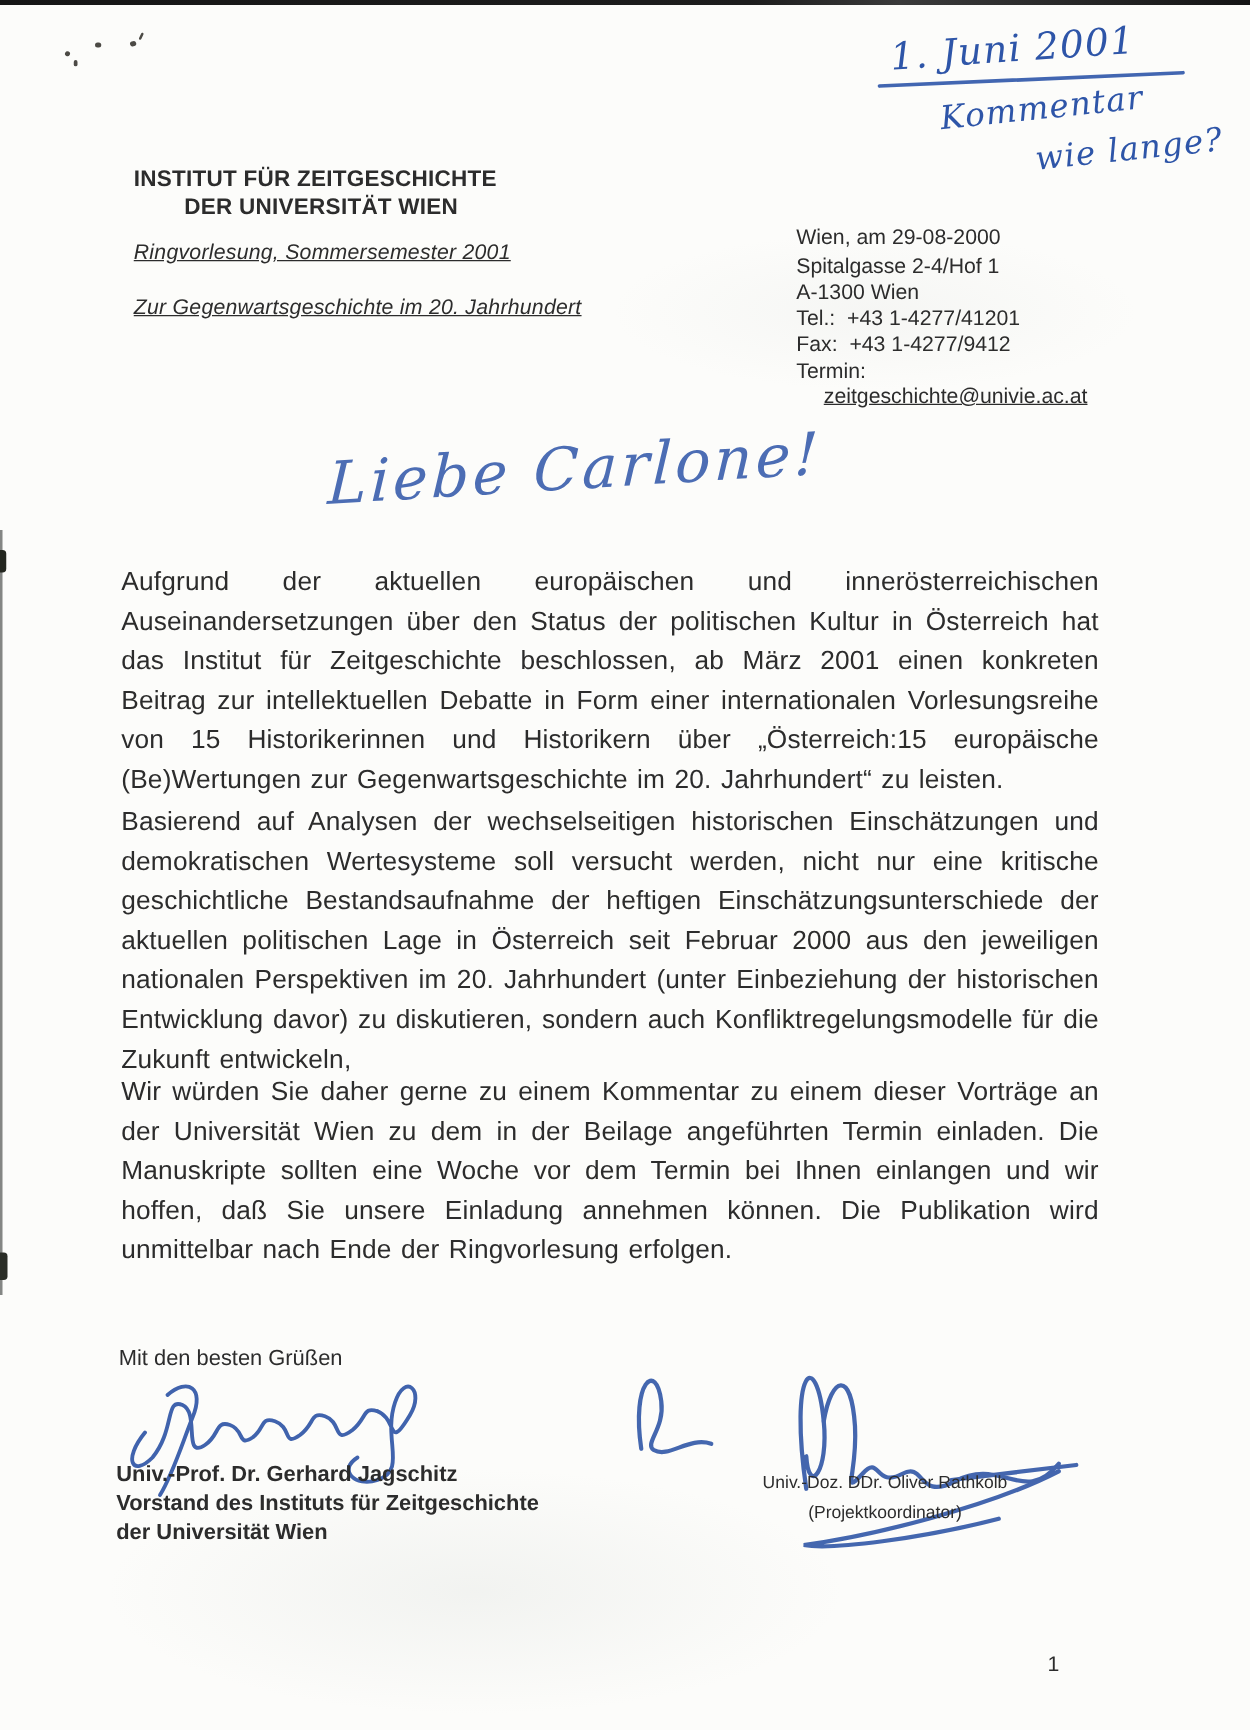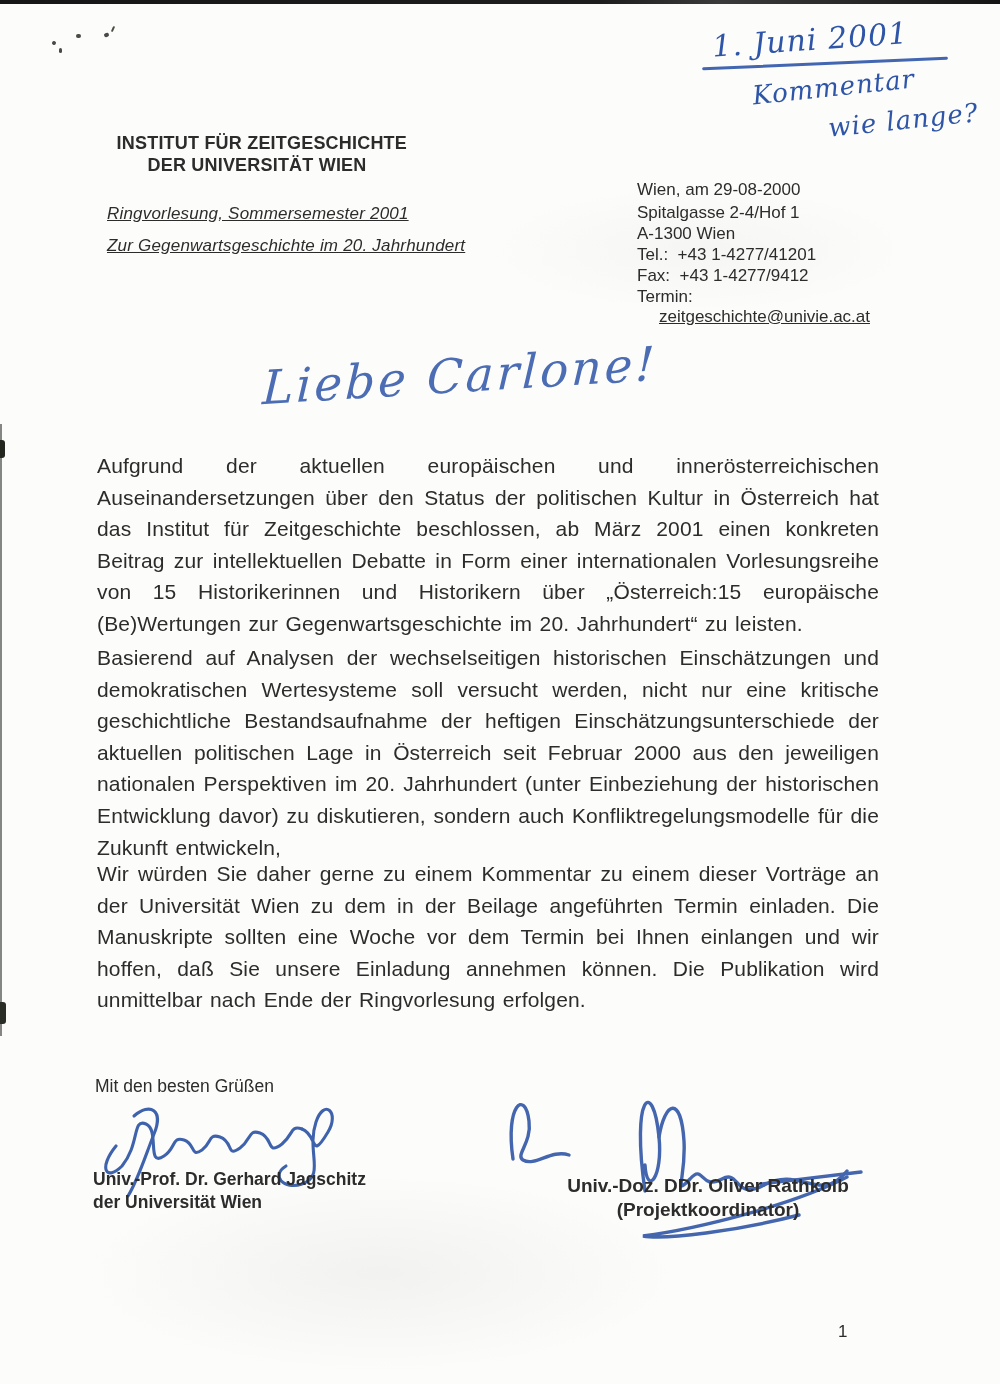--- a/index.html
+++ b/index.html
@@ -22,21 +22,21 @@
   .speck { background:#4c4a45; border-radius:2px; }
   
   .inst { left:107px; width:300px; font-weight:bold; font-size:18px; line-height:22px; letter-spacing:.2px; }
   .subject-line { left:107px; font-style:italic; font-size:17px; text-decoration:underline; letter-spacing:.2px; }
   .contact-line { left:637px; font-size:17px; white-space:pre-wrap; }
   .email { text-decoration:underline;margin-left:22px; }
   .para { left:97px; width:782px; text-align:justify; font-size:21px; line-height:31.6px;
           letter-spacing:.15px; word-spacing:1.5px; }
   .plain { font-size:17.5px; }
   .names { line-height:23px; font-size:17.5px;font-weight:bold; }
-  .names-right { width:300px; text-align:center; line-height:23.5px; font-size:19px;font-weight:bold; }
+  .names-right { width:300px; text-align:center; line-height:23.5px; font-size:14px; }
   
   .hw { font-family:"DejaVu Serif", serif; font-style:italic; color:#2e55a8; }
   .hw-date { left:712px; top:22px; font-size:30px; transform:rotate(-4deg); letter-spacing:1px; }
   .hw-dateline { left:702px; top:62px; width:246px; height:3px; background:#2e55a8;
                  transform:rotate(-2.5deg); border-radius:2px; opacity:.9; }
   .hw-c1 { left:752px; top:72px; font-size:26px; transform:rotate(-6deg); letter-spacing:1px; }
   .hw-c2 { left:828px; top:105px; font-size:26px; transform:rotate(-6deg); letter-spacing:1px; }
   .hw-salutation { left:262px; top:348px; font-size:47px; transform:rotate(-3.5deg) skewX(-6deg);
                    letter-spacing:3px; opacity:.85; }
   .sig svg { display:block; }
@@ -55,24 +55,24 @@
   <div class="abs speck" style="left:59px;top:48px;width:3px;height:5px"></div>
   <div class="abs speck" style="left:76px;top:34px;width:5px;height:4px"></div>
   <div class="abs speck" style="left:104px;top:33px;width:5px;height:4px;transform:rotate(-20deg)"></div>
   <div class="abs speck" style="left:112px;top:26px;width:2px;height:6px;transform:rotate(25deg)"></div>
 
   <div class="abs hw hw-date">1. Juni 2001</div>
   <div class="abs hw-dateline"></div>
   <div class="abs hw hw-c1">Kommentar</div>
   <div class="abs hw hw-c2">wie lange?</div>
 
-  <div class="abs inst" style="top:132px; text-align:right;">INSTITUT FÜR ZEITGESCHICHTE</div>
+  <div class="abs inst" style="top:132px; text-align:left;">INSTITUT FÜR ZEITGESCHICHTE</div>
   <div class="abs inst" style="top:154px; text-align:center;">DER UNIVERSITÄT WIEN</div>
 
-  <div class="abs subject-line" style="top:204px">Ringvorlesung, Sommersemester 2001</div>
+  <div class="abs subject-line" style="top:192px">Ringvorlesung, Sommersemester 2001</div>
   <div class="abs subject-line" style="top:236px">Zur Gegenwartsgeschichte im 20. Jahrhundert</div>
 
   <div class="abs contact-line" style="top:180px">Wien, am 29-08-2000</div>
   <div class="abs contact-line" style="top:203px">Spitalgasse 2-4/Hof 1</div>
   <div class="abs contact-line" style="top:224px">A-1300 Wien</div>
   <div class="abs contact-line" style="top:245px">Tel.:  +43 1-4277/41201</div>
   <div class="abs contact-line" style="top:266px">Fax:  +43 1-4277/9412</div>
   <div class="abs contact-line" style="top:287px">Termin:</div>
   <div class="abs contact-line email" style="top:307px">zeitgeschichte@univie.ac.at</div>
 
@@ -89,20 +89,21 @@
       <g fill="none" stroke="#3056a6" stroke-width="3.1" stroke-linecap="round" opacity="0.92">
         <path d="M30 64 C 12 86 20 100 36 84 C 54 62 46 36 60 42 C 74 48 60 86 78 74 C 90 66 86 54 98 58 C 110 62 104 76 116 68 C 126 61 122 51 134 55 C 148 60 140 76 154 66 C 166 57 162 47 174 51 C 188 56 180 74 196 62 C 208 52 204 43 216 47"></path>
         <path d="M216 47 C 232 53 224 80 242 50 C 254 30 238 16 230 40 C 220 70 240 94 216 102 C 198 108 184 94 200 84"></path>
         <path d="M48 34 C 64 20 78 28 68 52 C 60 72 52 98 42 114"></path>
       </g>
     </svg>
   </div>
 
   <div class="abs names" style="left:93px; top:1168px">
     <div>Univ.-Prof. Dr. Gerhard Jagschitz</div>
+    <div>Vorstand des Instituts für Zeitgeschichte</div>
     <div>der Universität Wien</div>
   </div>
 
   <div class="abs sig" style="left:493px; top:1043px">
     <svg width="375" height="200" viewBox="0 0 375 200">
       <g fill="none" stroke="#3056a6" stroke-width="3.4" stroke-linecap="round" opacity="0.9">
         <path d="M20 116 C 12 62 32 46 36 78 C 39 100 22 112 30 117 C 42 124 58 106 76 112"></path>
         <path d="M152 148 C 138 52 160 34 166 94 C 170 134 154 154 152 122"></path>
         <path d="M166 94 C 172 58 188 52 191 98 C 193 136 180 154 197 136 C 211 120 207 148 229 136 C 247 126 241 158 271 142"></path>
         <path d="M271 142 C 308 122 326 162 354 128"></path>

